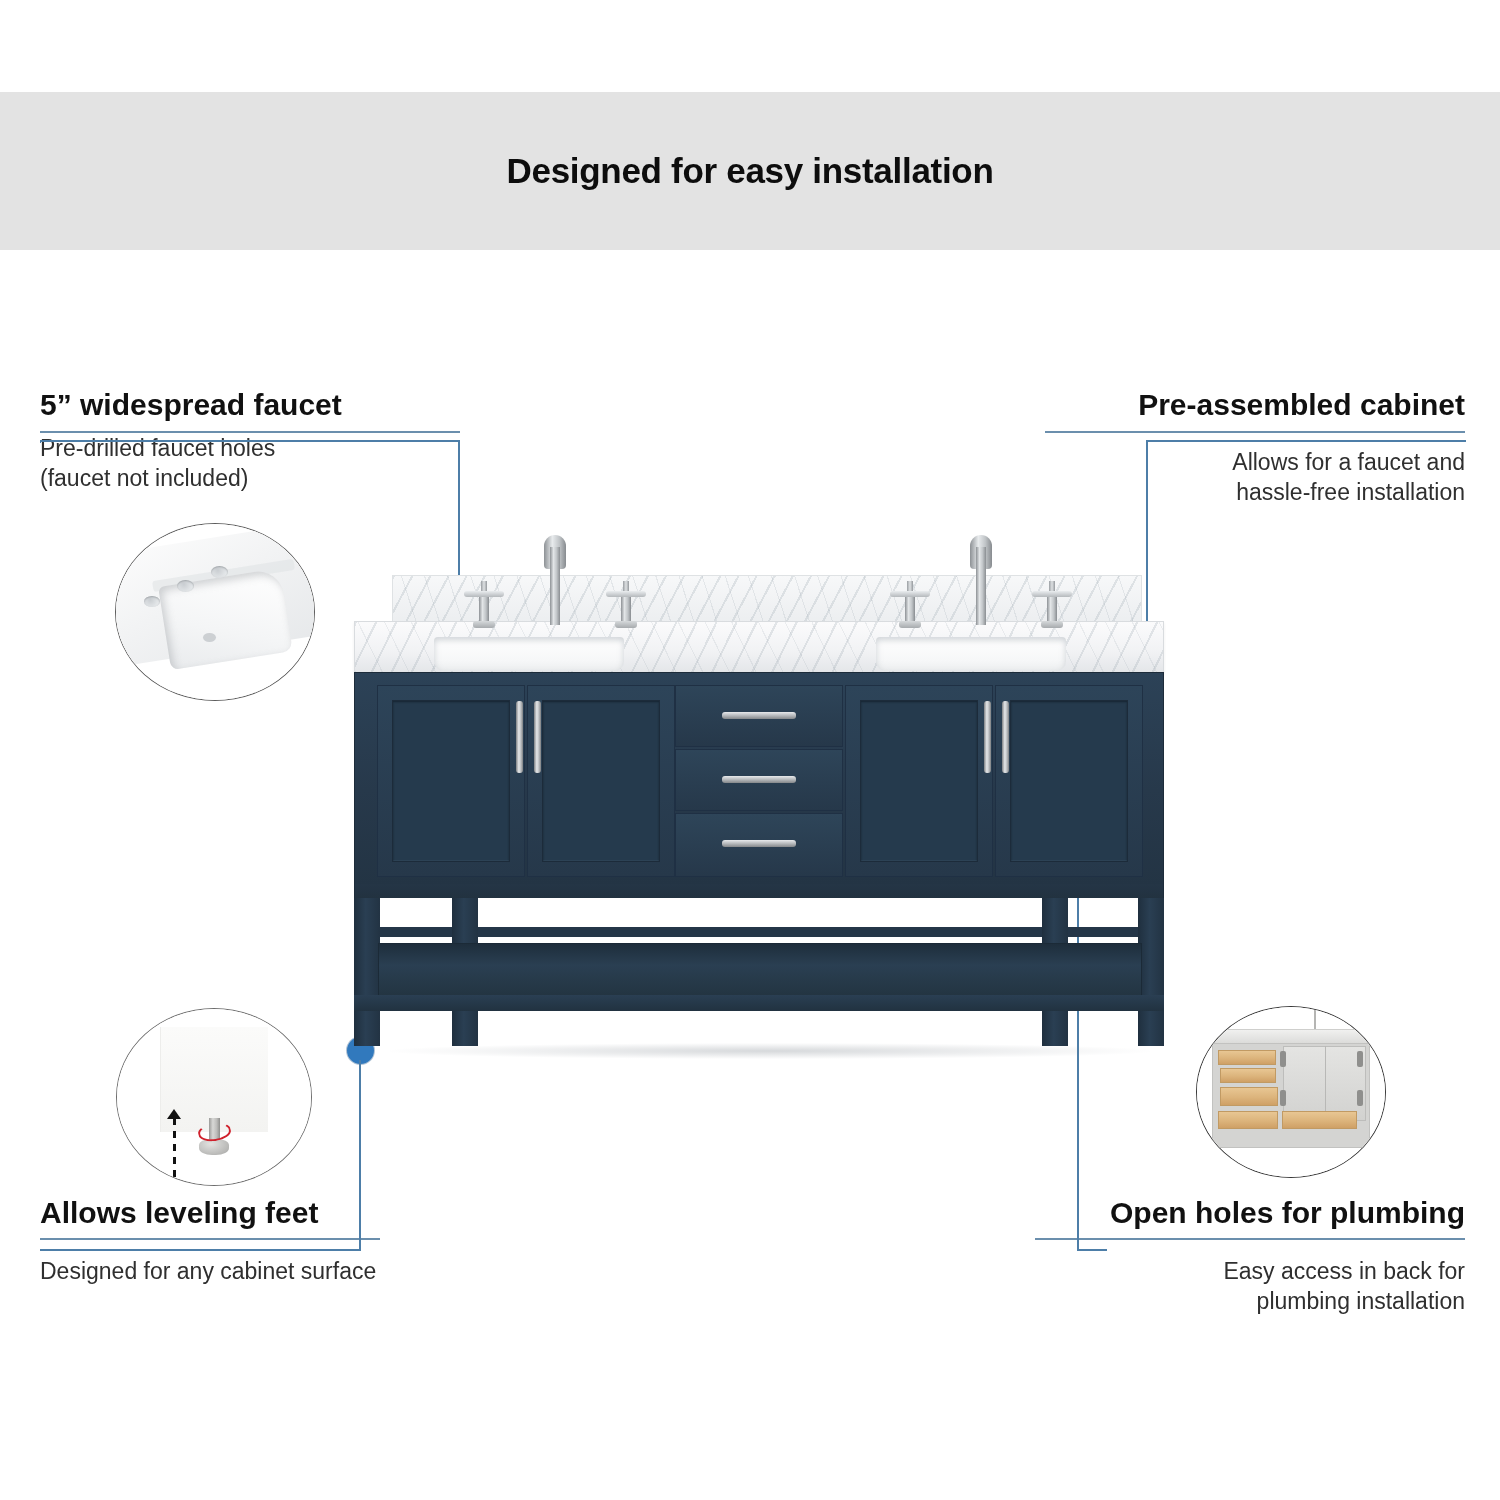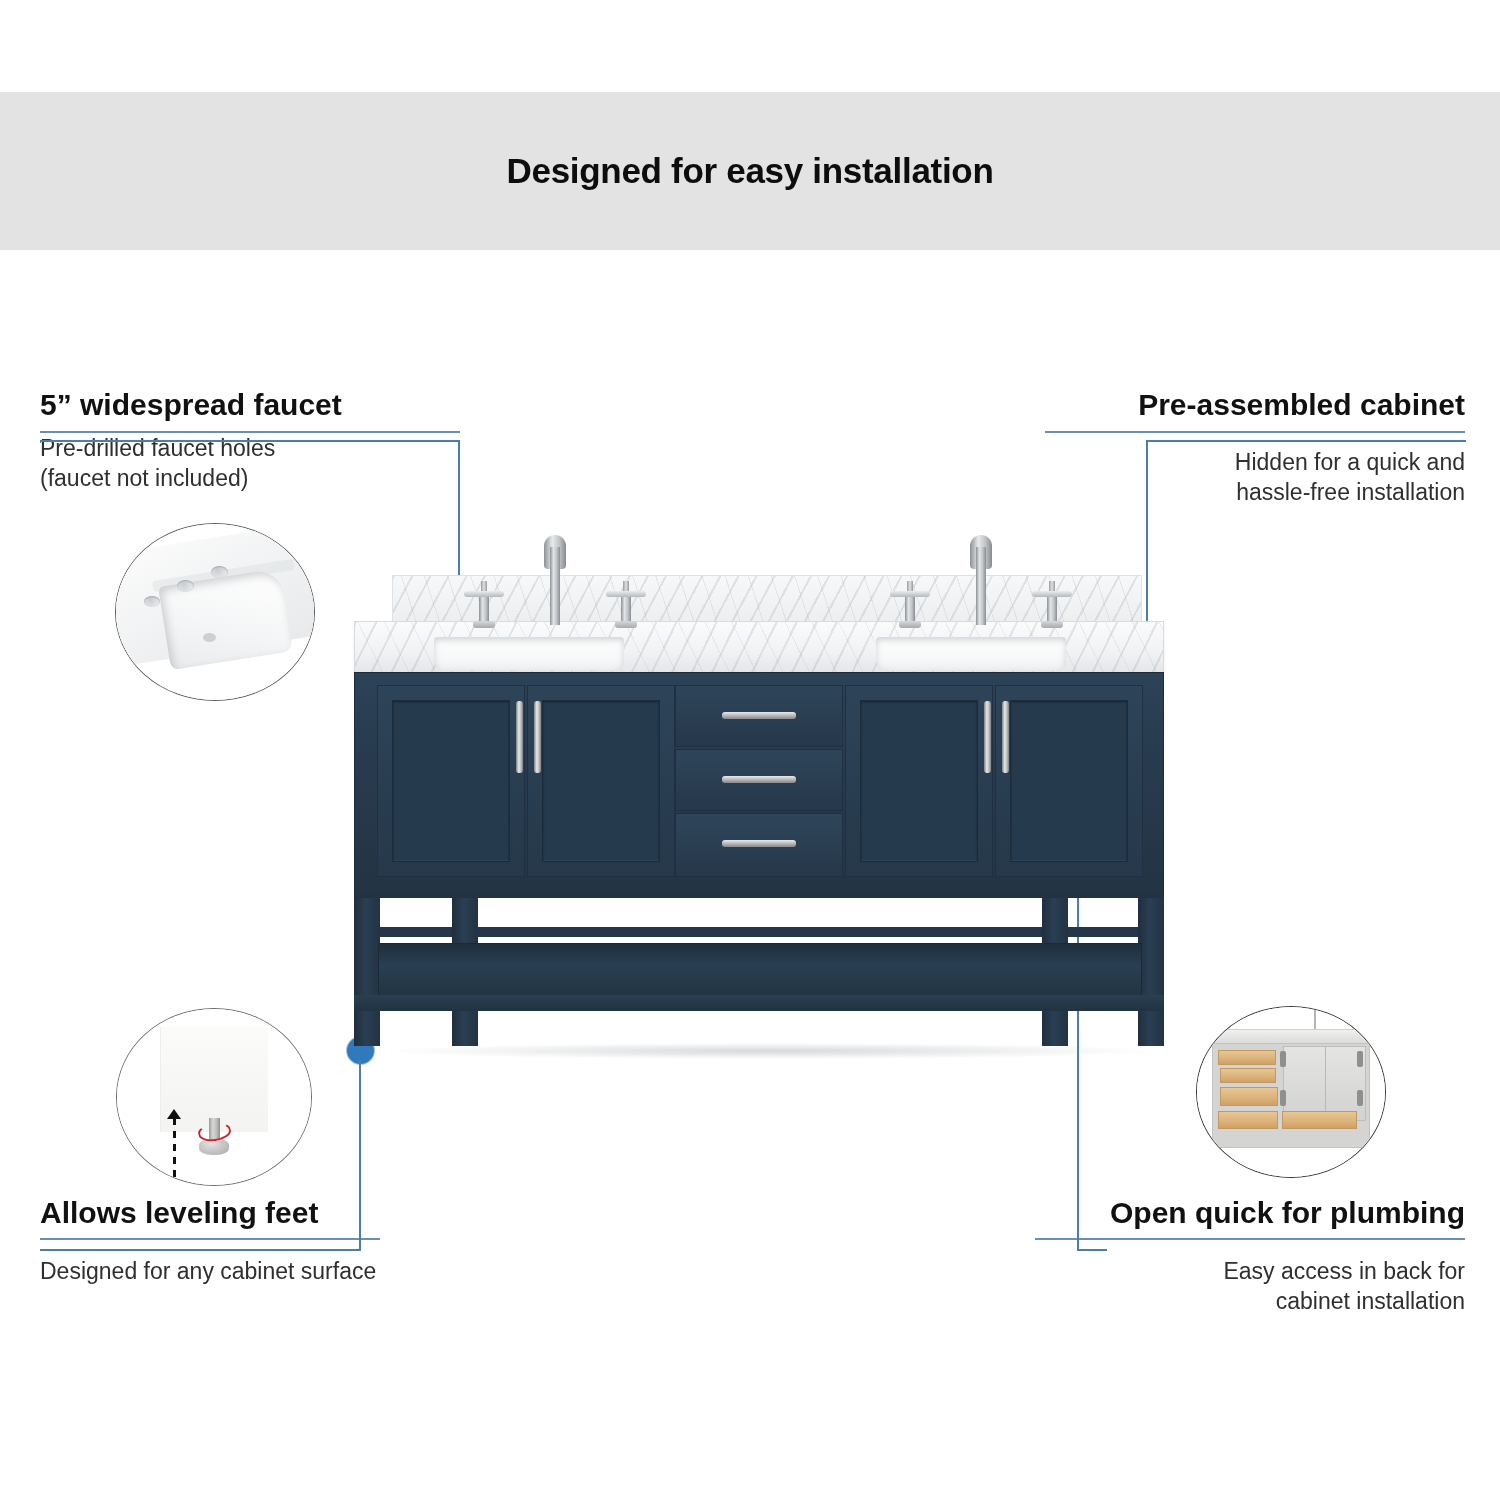--- a/index.html
+++ b/index.html
@@ -313,21 +313,21 @@
 </div>
 
 <div class="conn v" style="left:40px; top:440px; height:3px; width:1px;"></div>
 <div class="conn h" style="left:40px; top:440px; width:420px;"></div>
 <div class="conn v" style="left:458px; top:440px; height:182px;"></div>
 <div class="dot" style="left:444px; top:608px; width:30px; height:30px;"></div>
 
 <div class="callout c-tr">
   <h3>Pre-assembled cabinet</h3>
   <div class="rule"></div>
-  <p style="white-space:pre-line">Hidden for  a quick and
+  <p style="white-space:pre-line">Allows for  a faucet and
 hassle-free installation</p>
 </div>
 
 <div class="conn h" style="left:1146px; top:440px; width:320px;"></div>
 <div class="conn v" style="left:1146px; top:440px; height:275px;"></div>
 <div class="dot" style="left:1133px; top:703px; width:28px; height:28px;"></div>
 
 <div class="callout c-bl">
   <h3>Allows leveling feet</h3>
   <div class="rule"></div>
@@ -342,24 +342,24 @@
     <div class="arrow-ud"></div>
     <div class="rot-arc"></div>
   </div>
 </div>
 
 <div class="dot" style="left:347px; top:1037px; width:27px; height:27px;"></div>
 <div class="conn v" style="left:359px; top:1060px; height:190px;"></div>
 <div class="conn h" style="left:40px; top:1249px; width:321px;"></div>
 
 <div class="callout c-br">
-  <h3>Open quick for plumbing</h3>
+  <h3>Open holes for plumbing</h3>
   <div class="rule"></div>
   <p style="white-space:pre-line">Easy access in back for
-cabinet installation</p>
+plumbing installation</p>
 </div>
 
 <div class="inset" style="left:1196px; top:1006px; width:190px; height:172px; border-color:#3a3a3a;">
   <div class="back-art">
     <div class="ob-pole"></div>
     <div class="ob-top"></div>
     <div class="ob-body"></div>
     <div class="ob-doors"></div>
     <div class="ob-door-split"></div>
     <div class="wood" style="left:11%; top:25%; width:31%; height:9%;"></div>

